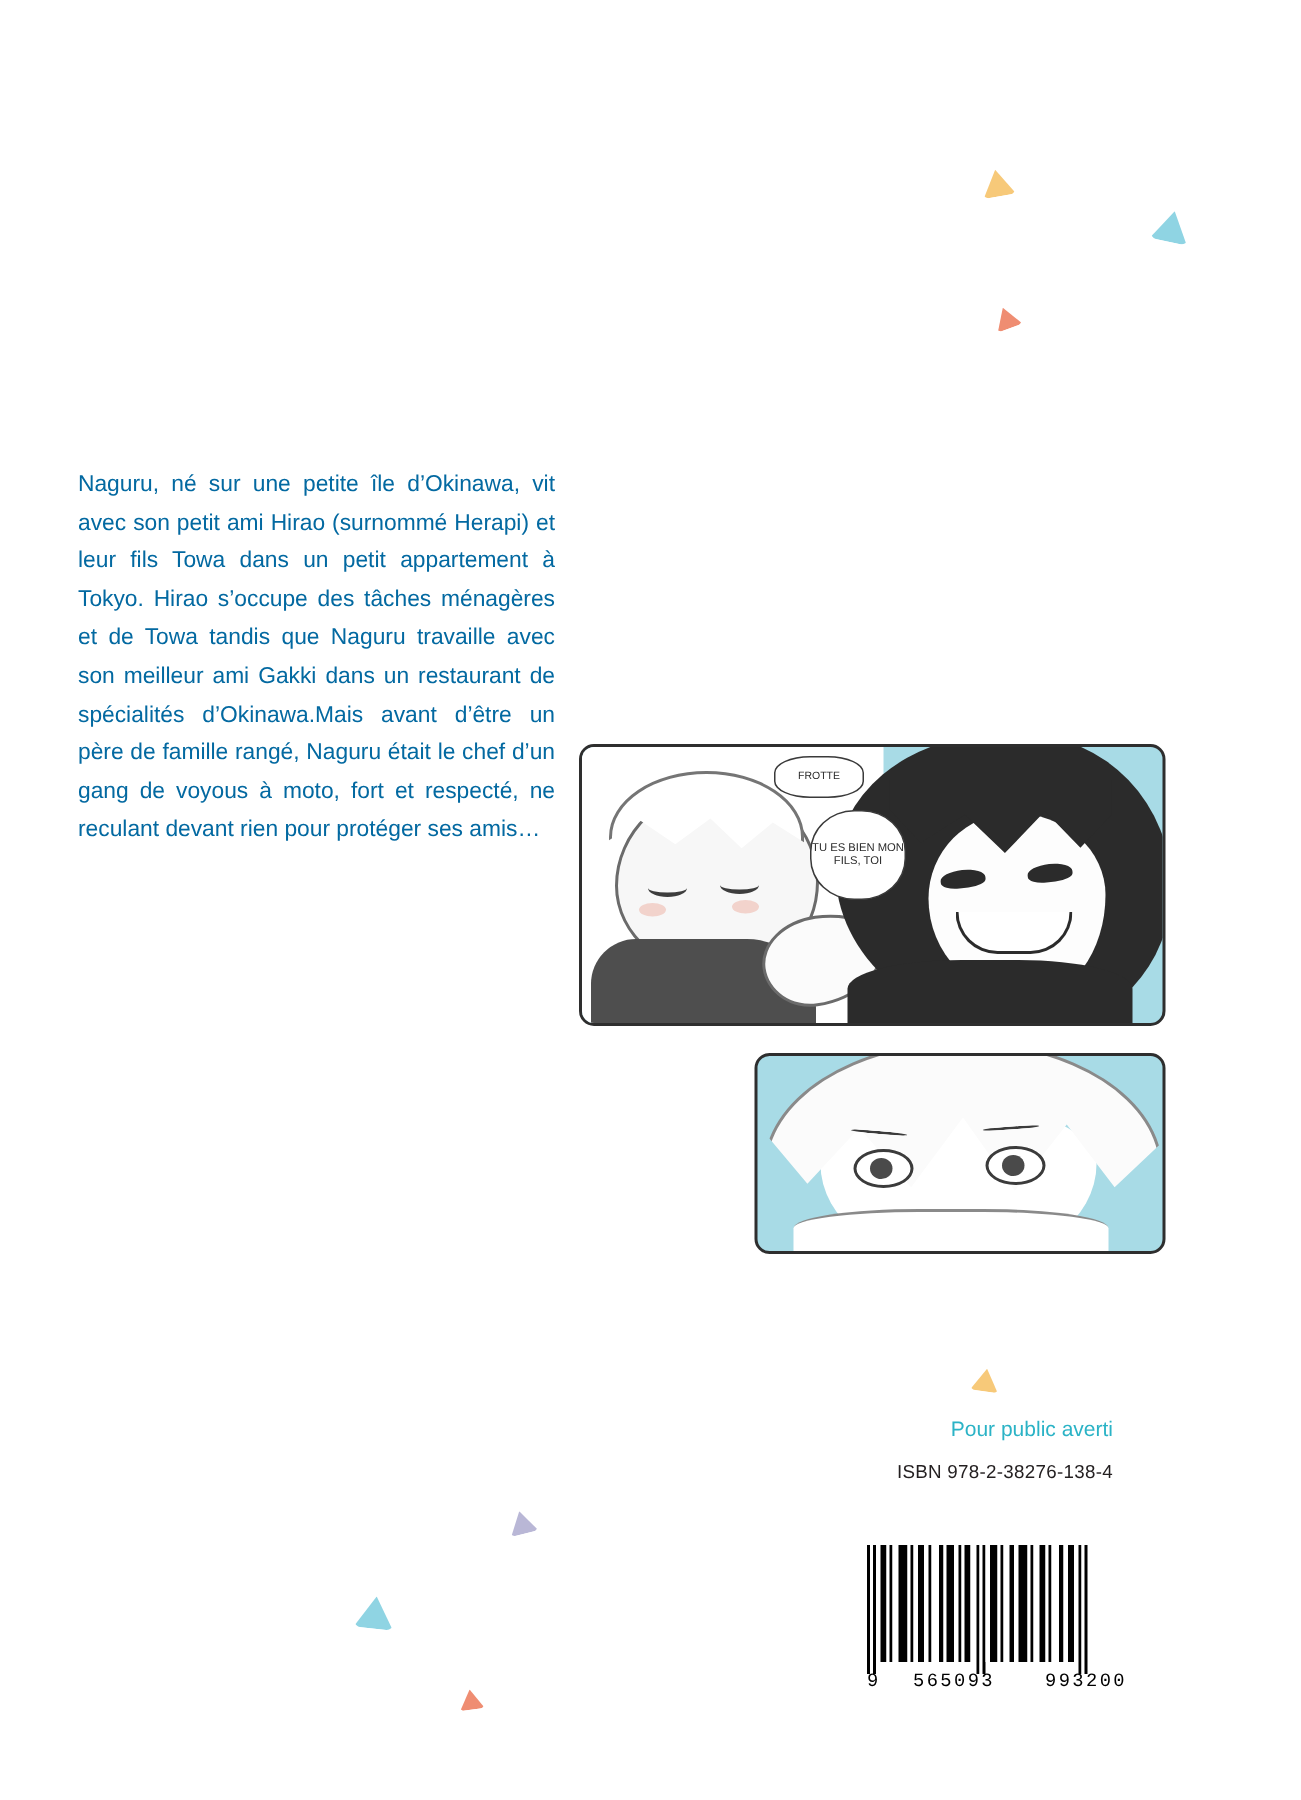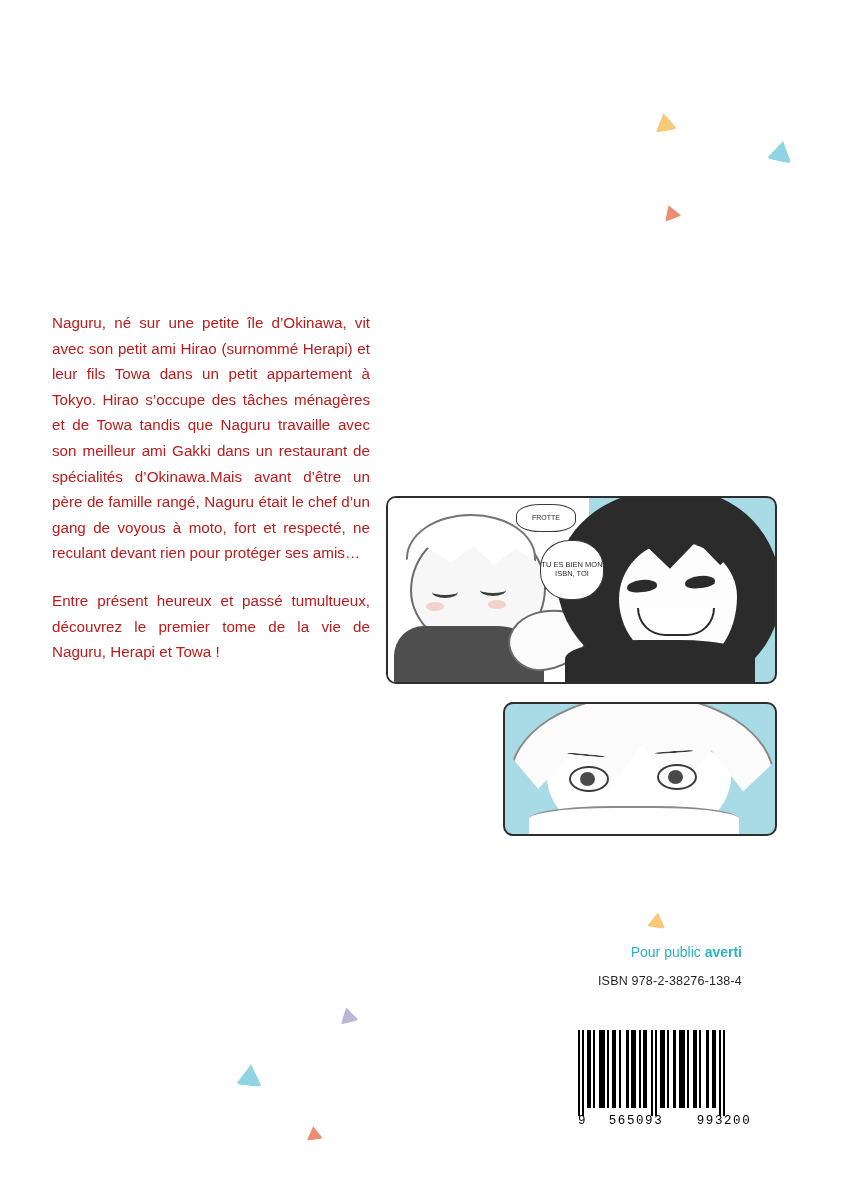--- a/index.html
+++ b/index.html
@@ -32,21 +32,21 @@
     border-bottom: 18px solid #cccccc;
     border-radius: 4px;
   }
 
   
   .blurb {
     position: absolute;
     left: 52px;
     top: 310px;
     width: 318px;
-    color: #b91c1c;
+    color: #0369a1;
     font-size: 15.2px;
     line-height: 25.6px;
     text-align: justify;
     text-justify: inter-word;
   }
   .blurb p { margin: 0 0 22px 0; }
   .blurb p:last-child { margin-bottom: 0; }
 
   
   .quote {
@@ -277,21 +277,21 @@
   
   .public-line {
     position: absolute;
     left: 446px;
     top: 944px;
     width: 296px;
     text-align: right;
     color: #2bb3c6;
     font-size: 14px;
   }
-  .public-line .bold { font-weight: bold; }
+  .public-line .bold { font-weight: normal; }
 
   .isbn-line {
     position: absolute;
     left: 446px;
     top: 974px;
     width: 296px;
     text-align: right;
     color: #231f20;
     font-size: 12.5px;
     letter-spacing: .2px;
@@ -339,21 +339,20 @@
     <div class="confetti" style="left:770px; top:142px; border-bottom-color:#8fd4e3; transform:rotate(12deg) scale(1.15);"></div>
     <div class="confetti" style="left:660px; top:203px; border-bottom-color:#ef8d72; transform:rotate(-20deg) scale(.8);"></div>
     <div class="confetti" style="left:646px; top:911px; border-bottom-color:#f7c979; transform:rotate(8deg) scale(.85);"></div>
     <div class="confetti" style="left:337px; top:1006px; border-bottom-color:#b9b7d6; transform:rotate(-14deg) scale(.85);"></div>
     <div class="confetti" style="left:239px; top:1066px; border-bottom-color:#8fd4e3; transform:rotate(6deg) scale(1.2);"></div>
     <div class="confetti" style="left:303px; top:1124px; border-bottom-color:#ef8d72; transform:rotate(-8deg) scale(.75);"></div>
   </div>
 
   <div class="blurb">
     <p>Naguru, né sur une petite île d’Okinawa, vit avec son petit ami Hirao (surnommé Herapi) et leur fils Towa dans un petit appartement à Tokyo. Hirao s’occupe des tâches ménagères et de Towa tandis que Naguru travaille avec son meilleur ami Gakki dans un restaurant de spécialités d’Okinawa.Mais avant d’être un père de famille rangé, Naguru était le chef d’un gang de voyous à moto, fort et respecté, ne reculant devant rien pour protéger ses amis…</p>
-    <p>Entre présent heureux et passé tumultueux, découvrez le premier tome de la vie de Naguru, Herapi et Towa !</p>
   </div>
 
 
   <div class="panel panel-1">
     <div class="panel-inner">
       <div class="p1-bg-left"></div>
       <div class="p1-babyhead"></div>
       <div class="p1-hair"></div>
       <div class="p1-eye p1-eye-a"></div>
       <div class="p1-eye p1-eye-b"></div>
@@ -364,21 +363,21 @@
 
       <div class="p1-darkhair"></div>
       <div class="p1-face"></div>
       <div class="p1-bangs"></div>
       <div class="p1-face-eye p1-face-eye-a"></div>
       <div class="p1-face-eye p1-face-eye-b"></div>
       <div class="p1-smile"></div>
       <div class="p1-collar"></div>
 
       <div class="bubble bubble-1">FROTTE</div>
-      <div class="bubble bubble-2">TU ES BIEN MON ISBN, TOI</div>
+      <div class="bubble bubble-2">TU ES BIEN MON FILS, TOI</div>
     </div>
   </div>
 
   <div class="panel panel-2">
     <div class="panel-inner">
       <div class="p2-face"></div>
       <div class="p2-hair"></div>
       <div class="p2-brow p2-brow-a"></div>
       <div class="p2-brow p2-brow-b"></div>
       <div class="p2-eye p2-eye-a">

